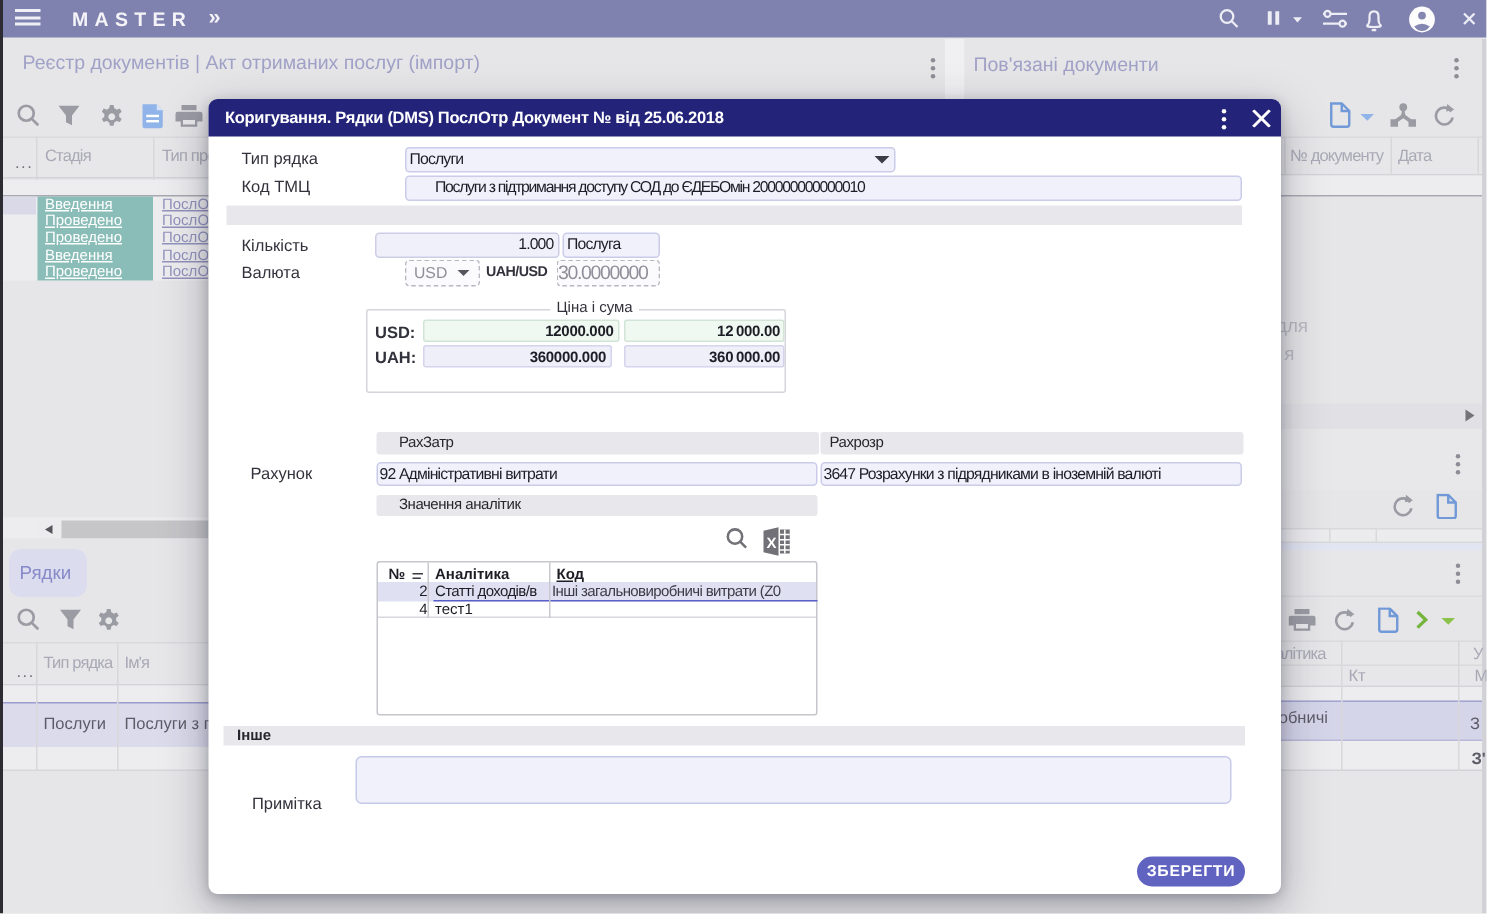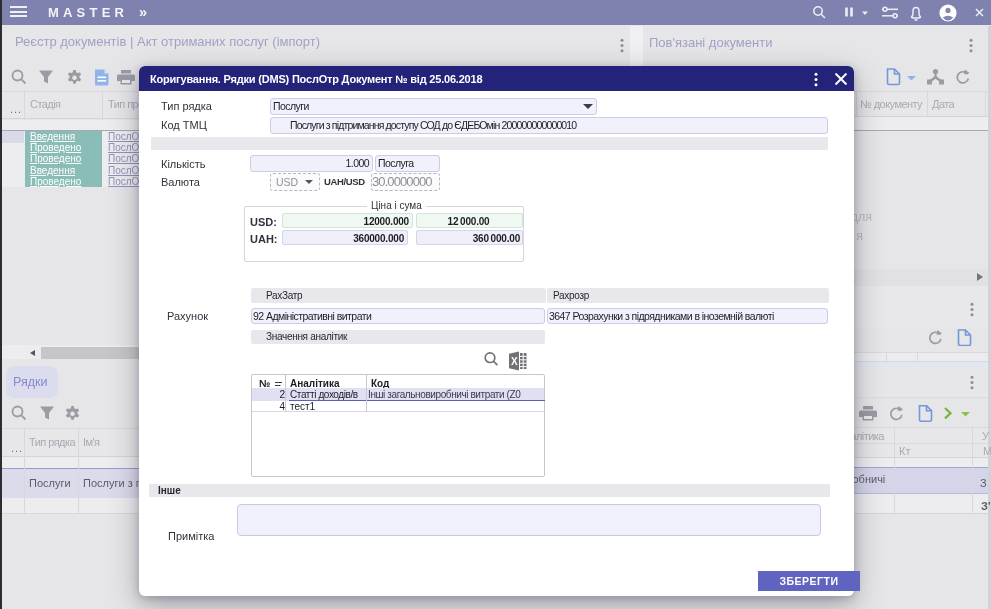--- a/index.html
+++ b/index.html
@@ -274,21 +274,21 @@
   <div class="lbl" style="left:22px;top:110px;">Валюта</div>
   <div class="abs" style="left:131px;top:107px;width:50px;height:18px;border:1px dashed #b7b7c1;border-radius:3px;background:#fbfbfd;font-size:10.5px;color:#8f8f99;line-height:16px;padding-left:5px;">USD</div>
   <div class="abs" style="left:166px;top:114px;width:0;height:0;border-left:4.5px solid transparent;border-right:4.5px solid transparent;border-top:4.5px solid #55555e;"></div>
   <div class="lbl" style="left:185px;top:110px;font-size:9.5px;letter-spacing:-0.35px;font-weight:bold;">UAH/USD</div>
   <div class="abs" style="left:232px;top:107px;width:69px;height:18px;border:1px dashed #b7b7c1;border-radius:3px;background:#fbfbfd;font-size:13px;color:#8f8f99;line-height:16px;padding-right:4px;letter-spacing:-0.9px;">30.0000000</div>
 
   <div class="abs" style="left:105px;top:140px;width:280px;height:56px;border:1px solid #d5d5db;border-radius:2px;"></div>
   <div class="abs" style="left:228px;top:134px;background:#fff;padding:0 4px;font-size:10px;color:#32323c;">Ціна і сума</div>
   <div class="lbl" style="left:111px;top:150px;font-weight:bold;">USD:</div>
   <div class="abs" style="left:143px;top:147px;width:131px;height:15px;background:#f0f9f1;border:1px solid #d2e4d6;border-radius:2px;font-size:10px;font-weight:bold;letter-spacing:-0.2px;color:#1d1d26;line-height:15px;text-align:right;padding-right:3px;">12000.000</div>
-  <div class="abs" style="left:277px;top:147px;width:107px;height:15px;background:#f0f9f1;border:1px solid #d2e4d6;border-radius:2px;font-size:10px;font-weight:bold;letter-spacing:-0.2px;color:#1d1d26;line-height:15px;text-align:center;padding-right:2px;">12 000.00</div>
+  <div class="abs" style="left:277px;top:147px;width:107px;height:15px;background:#f0f9f1;border:1px solid #d2e4d6;border-radius:2px;font-size:10px;font-weight:bold;letter-spacing:-0.2px;color:#1d1d26;line-height:15px;text-align:right;padding-right:2px;">12 000.00</div>
   <div class="lbl" style="left:111px;top:167px;font-weight:bold;">UAH:</div>
   <div class="abs" style="left:143px;top:164px;width:126px;height:15px;background:#efeff9;border:1px solid #d4d4ec;border-radius:2px;font-size:10px;font-weight:bold;letter-spacing:-0.2px;color:#1d1d26;line-height:15px;text-align:right;padding-right:3px;">360000.000</div>
   <div class="abs" style="left:277px;top:164px;width:107px;height:15px;background:#efeff9;border:1px solid #d4d4ec;border-radius:2px;font-size:10px;font-weight:bold;letter-spacing:-0.2px;color:#1d1d26;line-height:15px;text-align:right;padding-right:2px;">360 000.00</div>
 
   <div class="chip" style="left:112px;top:222px;width:295px;height:15px;line-height:15px;padding-left:15px;">РахЗатр</div>
   <div class="chip" style="left:408px;top:222px;width:282px;height:15px;line-height:15px;padding-left:6px;">Рахрозр</div>
   <div class="lbl" style="left:28px;top:244px;">Рахунок</div>
   <div class="fld" style="left:112px;top:242px;width:294px;height:16px;line-height:14px;padding-left:1px;">92 Адміністративні витрати</div>
   <div class="fld" style="left:408px;top:242px;width:281px;height:16px;line-height:14px;padding-left:1px;">3647 Розрахунки з підрядниками в іноземній валюті</div>
   <div class="chip" style="left:112px;top:264px;width:294px;height:14px;line-height:14px;padding-left:15px;">Значення аналітик</div>
@@ -326,14 +326,14 @@
   <div class="abs" style="left:113px;top:335px;width:33px;font-size:10px;color:#1d1d26;text-align:right;">4</div>
   <div class="abs" style="left:151px;top:335px;font-size:10px;color:#1d1d26;">тест1</div>
   <div class="abs" style="left:113px;top:345px;width:292px;height:1px;background:#d8d8de;"></div>
   <div class="abs" style="left:146px;top:309px;width:1px;height:37px;background:#c9c9cf;"></div>
   <div class="abs" style="left:227px;top:309px;width:1px;height:37px;background:#c9c9cf;"></div>
 
   <div class="abs" style="left:10px;top:418px;width:681px;height:13px;background:#e8e8ec;font-size:10px;font-weight:bold;color:#26262e;line-height:13px;padding-left:9px;">Інше</div>
   <div class="lbl" style="left:29px;top:440px;margin-top:24px;">Примітка</div>
   <div class="abs" style="left:98px;top:438px;width:584px;height:32px;background:#f0f1fa;border:1px solid #c6c9e8;border-radius:4px;"></div>
 
-  <div class="abs" style="left:619px;top:505px;width:102px;height:20px;background:#6163c1;border-radius:0;color:#fff;font-size:10.5px;font-weight:bold;text-align:center;line-height:20px;letter-spacing:0.5px;">ЗБЕРЕГТИ</div>
+  <div class="abs" style="left:619px;top:505px;width:72px;height:20px;background:#6163c1;border-radius:10px;color:#fff;font-size:10.5px;font-weight:bold;text-align:center;line-height:20px;letter-spacing:0.5px;">ЗБЕРЕГТИ</div>
 </div>
 
 </body></html>

